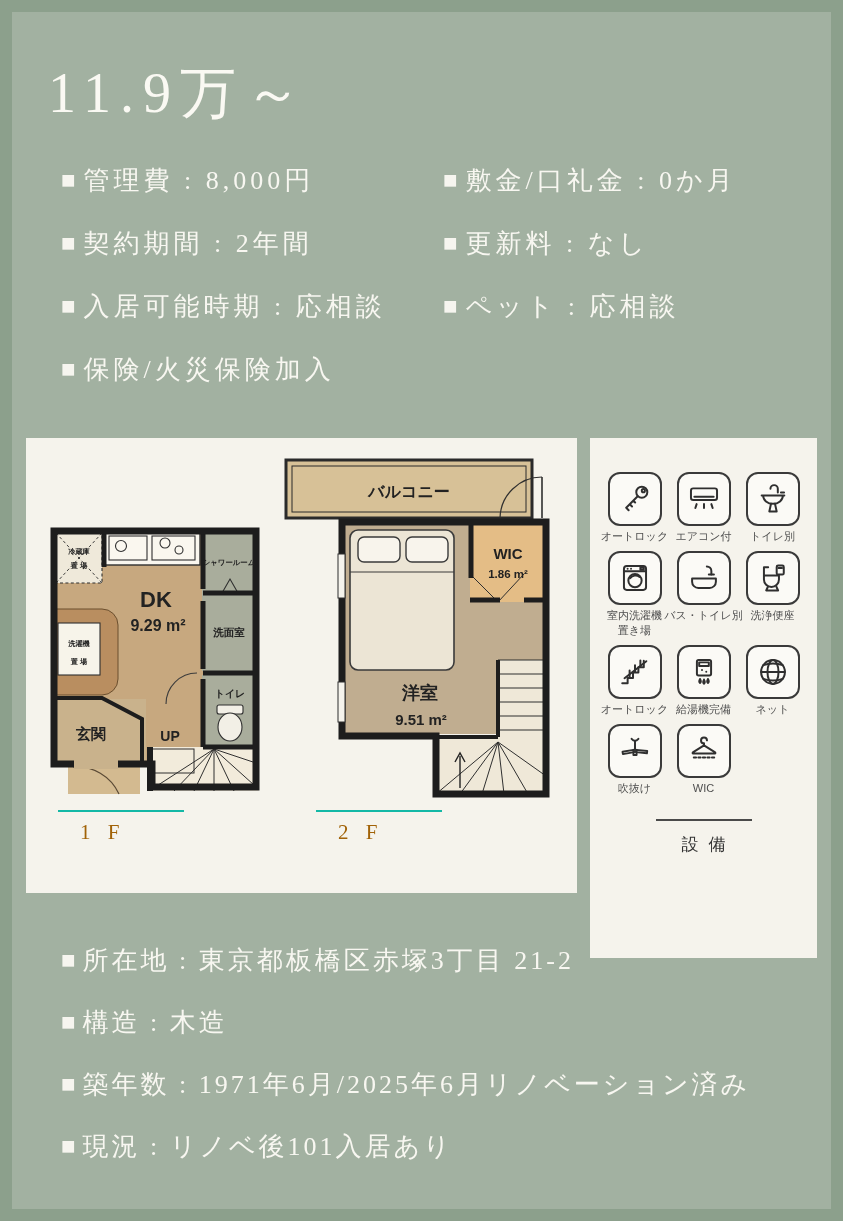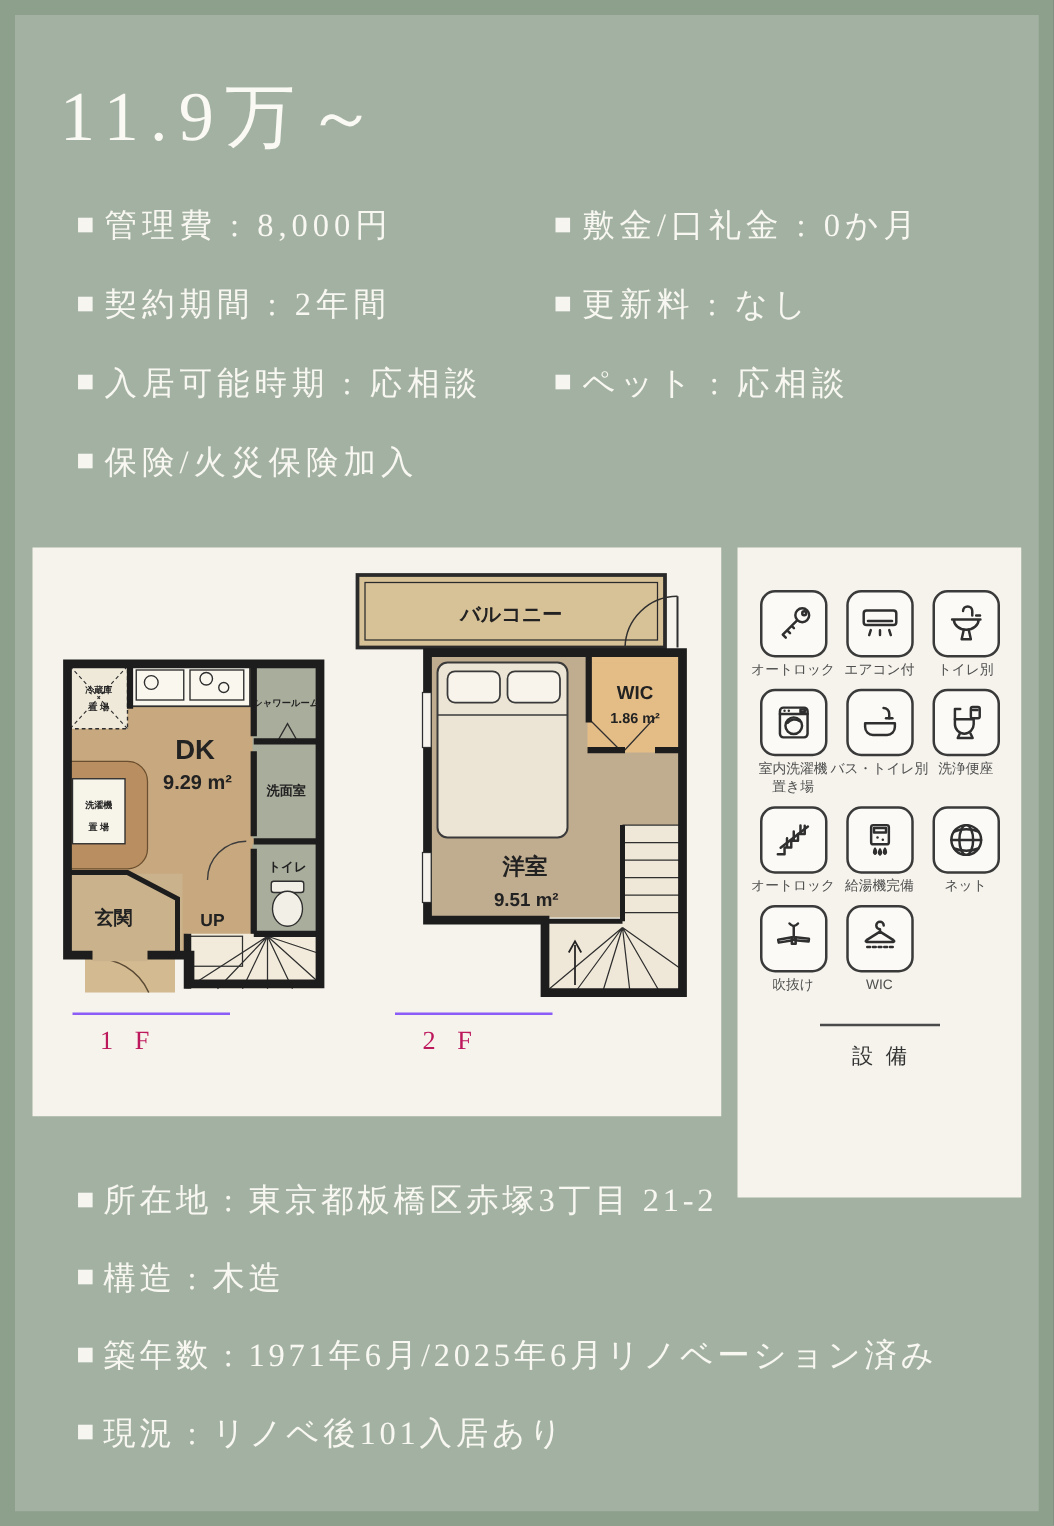--- a/index.html
+++ b/index.html
@@ -19,22 +19,22 @@
   }
   
   .summary{position:absolute;left:61px;top:160px;width:760px;}
   .srow{display:flex;margin-bottom:23px;height:40px;align-items:center;}
   .scell{display:flex;align-items:center;color:#f8f7f1;font-size:26px;letter-spacing:4px;white-space:nowrap;}
   .scell.lft{width:382px;flex:none;}
   .bullet{font-size:24px;margin-right:4px;color:#f6f5ef;line-height:1;}
   
   .plan-panel{position:absolute;left:26px;top:438px;width:551px;height:455px;background:#f5f3ec;}
   .equip-panel{position:absolute;left:590px;top:438px;width:227px;height:520px;background:#f5f3ec;}
-  .floor-label{position:absolute;top:372px;width:104px;border-top:2px solid #8b5cf6;padding-top:8px;
-    font-size:21px;color:#be185d;letter-spacing:6px;padding-left:22px;}
+  .floor-label{position:absolute;top:372px;width:104px;border-top:2px solid #14b8a6;padding-top:8px;
+    font-size:21px;color:#a16207;letter-spacing:6px;padding-left:22px;}
   .floor-label.f1{left:32px;}
   .floor-label.f2{left:290px;}
   
   .equip-grid{
     display:grid;grid-template-columns:62px 62px 62px;justify-content:center;
     column-gap:7px;row-gap:8px;padding-top:34px;
   }
   .equip-cell{display:flex;flex-direction:column;align-items:center;}
   .equip-card{
     width:54px;height:54px;border:2px solid #3a3a3a;border-radius:12px;background:#fbfaf6;

